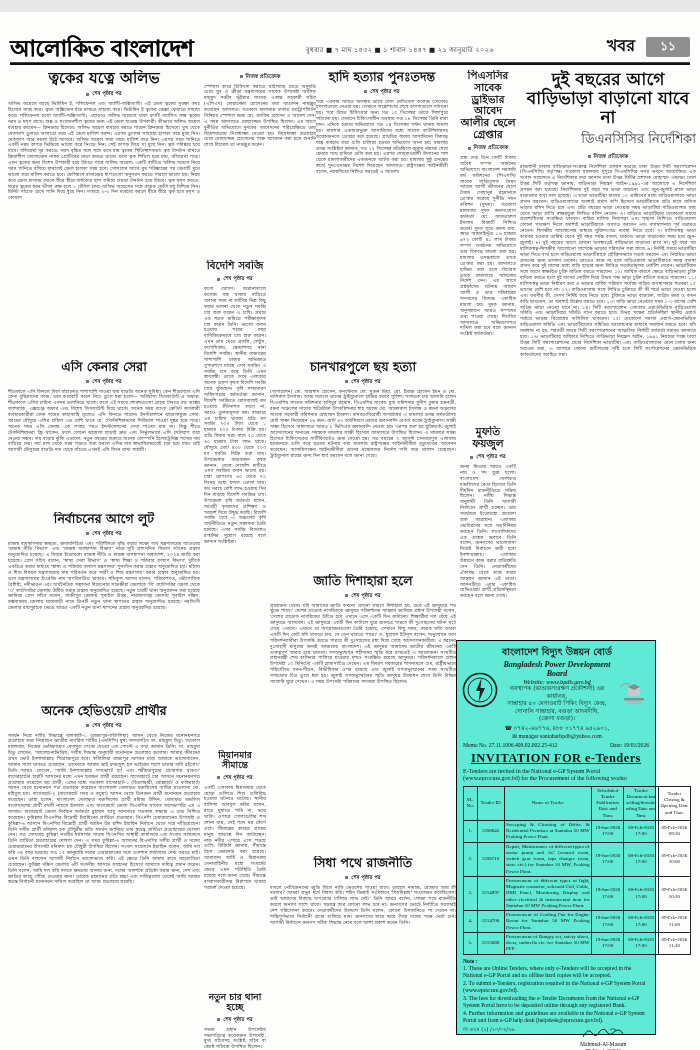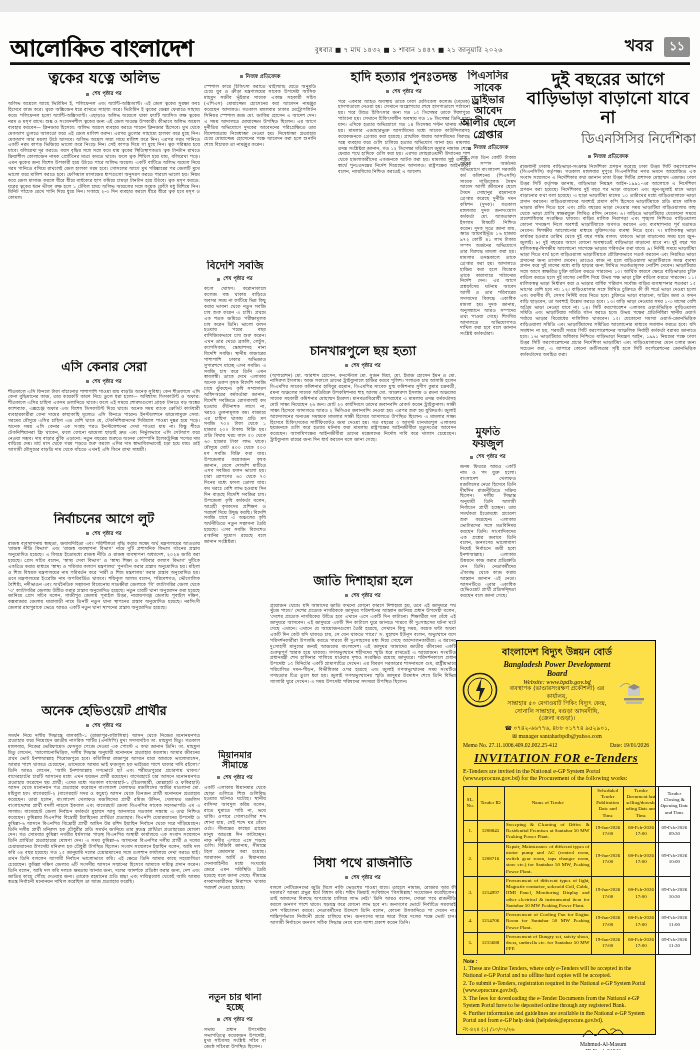--- a/index.html
+++ b/index.html
@@ -6,54 +6,54 @@
   .page{position:relative;width:700px;height:1050px;background:#fdfdfc;margin:12px auto;
         font-family:"DejaVu Sans","Liberation Sans",sans-serif;color:#151515;overflow:hidden;}
   
   .masthead{position:absolute;left:10px;top:8px;width:680px;height:40px;
             display:flex;align-items:flex-end;justify-content:space-between;}
   .logo{font-weight:bold;font-size:22px;letter-spacing:-0.5px;color:#0c0c0c;
         text-shadow:0.6px 0 #0c0c0c;line-height:1;}
   .dateline{font-size:6.5px;color:#222;letter-spacing:0.3px;padding-bottom:4px;}
   .section-wrap{display:flex;align-items:center;gap:11px;}
   .section-label{font-weight:bold;font-size:16px;color:#0c0c0c;}
-  .pagenum{width:26px;height:20px;background:#8f8f8f;color:#fff;font-weight:bold;
+  .pagenum{width:44px;height:20px;background:#8f8f8f;color:#fff;font-weight:bold;
            font-size:12px;display:flex;align-items:center;justify-content:center;border-radius:2px;}
   .rule{position:absolute;left:10px;top:50px;width:680px;height:0;
         border-top:1px solid #444;border-bottom:2px solid #111;}
   
   .block{position:absolute;display:flex;flex-direction:column;overflow:hidden;}
   .hl{margin:0 0 1px 0;font-weight:bold;text-align:center;line-height:1.12;color:#0d0d0d;}
   .hl-xl{font-size:17px;}
   .hl-lg{font-size:15px;}
   .hl-md{font-size:12.5px;}
   .hl-sm{font-size:10.5px;}
   .hl-xs{font-size:9px;}
   .subhead{font-size:13px;color:#3a3a3a;text-align:right;margin:1px 0 0 0;font-weight:normal;}
   .byline{display:flex;align-items:center;justify-content:center;gap:3px;
           font-size:5.2px;font-weight:bold;color:#222;margin:2.5px 0 3px 0;}
   .bullet{width:3px;height:3px;background:#777;display:inline-block;}
   .body{flex:1;overflow:hidden;font-size:4.6px;line-height:1.28;text-align:justify;
         color:#1b1b1b;letter-spacing:0.1px;}
   
   .ad{position:absolute;left:456px;top:628px;width:200px;height:395px;
-      border:1.6px solid #0a0a0a;box-sizing:border-box;background:#fde047;
+      border:1.6px solid #0a0a0a;box-sizing:border-box;background:#5eead4;
       font-family:"Liberation Serif","DejaVu Serif",serif;display:flex;flex-direction:column;}
   .ad-head{display:flex;align-items:center;padding:4px 5px 1px 5px;gap:3px;}
   .ad-logo{flex:0 0 36px;}
   .ad-center{flex:1;text-align:center;}
   .ad-bn-name{font-size:9.5px;font-weight:bold;font-family:"DejaVu Sans",sans-serif;}
   .ad-en-name{font-size:8px;font-weight:bold;font-style:italic;}
   .ad-web{font-size:6.3px;font-style:italic;}
   .ad-addr{font-size:5.8px;font-family:"DejaVu Sans",sans-serif;line-height:1.3;}
   .ad-contact{font-size:5.8px;}
   .ad-stamp{flex:0 0 34px;display:flex;flex-direction:column;align-items:center;color:#6d6d6d;}
   .memo-row{display:flex;justify-content:space-between;font-size:5.6px;padding:2px 6px 0 6px;}
   .ad-title{text-align:center;font-size:12.5px;font-weight:bold;text-decoration:underline;
-            letter-spacing:0.4px;margin:3px 0 2px 0;font-style:italic;}
+            letter-spacing:0.4px;margin:3px 0 2px 0;}
   .ad-intro{font-size:6px;padding:0 6px;line-height:1.25;}
   table.tender{border-collapse:collapse;margin:3px 6px 2px 6px;width:228px;table-layout:fixed;}
   table.tender th,table.tender td{border:0.8px solid #222;font-size:5px;line-height:1.25;
             padding:1px 1.5px;text-align:center;vertical-align:middle;font-weight:normal;word-wrap:break-word;}
   table.tender td.name-col{text-align:justify;}
   .col-sl{width:13px;}.col-id{width:26px;}.col-name{width:84px;}
   .col-d1{width:31px;}.col-d2{width:33px;}.col-d3{width:31px;}
   .ad-notes{font-size:5.7px;padding:1px 6px 0 6px;line-height:1.3;}
   .ad-notes .note-item{display:block;}
   .ad-sig-row{display:flex;justify-content:space-between;align-items:flex-start;padding:2px 8px 0 6px;}
@@ -140,30 +140,30 @@
 
   <section class="block" style="left:204px;top:980px;width:62px;height:62px">
     <h2 class="hl hl-xs">নতুন চার থানা হচ্ছে</h2>
     <div class="byline">
         <span class="bullet"></span>
         <span>শেষ পৃষ্ঠার পর</span>
       </div>
     <div class="body">সভায় প্রধান উপদেষ্টার সভাপতিত্বে কয়েকজন উপদেষ্টা, মুখ্য সচিবসহ সংশ্লিষ্ট সচিব বা জ্যেষ্ঠ সচিবরা উপস্থিত ছিলেন।</div>
   </section>
 
-  <section class="block" style="left:338px;top:58px;width:132px;height:274px">
+  <section class="block" style="left:316px;top:58px;width:132px;height:274px">
     <h2 class="hl hl-md">হাদি হত্যার পুনঃতদন্ত</h2>
     <div class="byline">
         <span class="bullet"></span>
         <span>শেষ পৃষ্ঠার পর</span>
       </div>
     <div class="body">পরে একবার আহত অবস্থায় তাকে ঢাকা মেডিকেল কলেজ (ঢামেক) হাসপাতালে নেওয়া হয়। সেখানে অস্ত্রোপচার শেষে হাসপাতালে পাঠানো হয়। পরে উন্নত চিকিৎসার জন্য গত ১৫ ডিসেম্বর তাকে সিঙ্গাপুরে পাঠানো হয়। সেখানে চিকিৎসাধীন অবস্থায় গত ১৮ ডিসেম্বর তিনি মারা যান। এদিকে হত্যার অভিযোগে গত ১৪ ডিসেম্বর পল্টন থানায় মামলা হয়। মামলার এজাহারভুক্ত আসামিদের মধ্যে সাবেক কাউন্সিলরসহ কয়েকজনকে গ্রেপ্তার করা হয়েছে। প্রাথমিক ধারায় আসামিদের বিরুদ্ধে অস্ত্র ব্যবহার করে গুলি চালিয়ে হত্যার অভিযোগ আনা হয়। মামলার তদন্ত সংশ্লিষ্টরা জানান, গত ১২ ডিসেম্বর মতিঝিলে জুমার নামাজ শেষে ফেরার পথে হাদিকে গুলি করা হয়। এরপর সোহরাওয়ার্দী উদ্যানের পাশ থেকে হামলাকারীদের একজনকে আটক করা হয়। মামলার সুষ্ঠু তদন্তের স্বার্থে পুনঃতদন্তের নির্দেশ দিয়েছেন আদালত। রাষ্ট্রপক্ষের আইনজীবী বলেন, ন্যায়বিচার নিশ্চিত করতেই এ আদেশ।</div>
   </section>
 
-  <section class="block" style="left:270px;top:332px;width:186px;height:224px">
+  <section class="block" style="left:270px;top:348px;width:186px;height:224px">
     <h2 class="hl hl-md">চানখারপুলে ছয় হত্যা</h2>
     <div class="byline">
         <span class="bullet"></span>
         <span>শেষ পৃষ্ঠার পর</span>
       </div>
     <div class="body">(অপারেশন) মো. আরশাদ হোসেন, কনস্টেবল মো. সুজন মিয়া, মো. ইমাজ হোসেন ইমন ও মো. নাসিরুল ইসলাম। আজ সকালে তাদের ট্রাইব্যুনালে হাজির করবে পুলিশ। পলাতক চার আসামি হলেন ডিএমপির সাবেক কমিশনার হাবিবুর রহমান, ডিএমপির সাবেক যুগ্ম কমিশনার সুদীপ কুমার চক্রবর্তী, রমনা অঞ্চলের সাবেক অতিরিক্ত উপকমিশনার শাহ আলম মো. আক্তারুল ইসলাম ও রমনা অঞ্চলের সাবেক সহকারী কমিশনার মোহাম্মদ ইমরুল। মানবতাবিরোধী অপরাধের এ মামলায় তদন্ত কর্মকর্তাসহ মোট সাক্ষ্য নিয়েছেন ২৬ জন। মোট ২৩ কার্যদিবসে তাদের জবানবন্দি রেকর্ড করেন ট্রাইব্যুনাল। সাক্ষী সাক্ষ্য হিসেবে আদালতে আরও ২ ভিডিওর জবানবন্দি নেওয়া হয়। এরপর শুরু হয় যুক্তিতর্ক। জুলাই আন্দোলনের অন্যতম সমন্বয়ক মামলার সাক্ষী হিসেবে আদালতে উপস্থিত ছিলেন। এ মামলার সাক্ষ্য হিসেবে চিকিৎসকের সার্টিফিকেটও জমা দেওয়া হয়। গত বছরের ৫ আগস্ট চানখারপুল এলাকায় ছয়জনকে গুলি করে হত্যার ঘটনায় করা মামলায় রাষ্ট্রপক্ষের আইনজীবীরা মৃত্যুদণ্ডের আবেদন করেছেন। আসামিপক্ষের আইনজীবীরা তাদের মক্কেলদের নির্দোষ দাবি করে খালাস চেয়েছেন। ট্রাইব্যুনাল রায়ের জন্য দিন ধার্য করবেন বলে জানা গেছে।</div>
   </section>
 
   <section class="block" style="left:270px;top:562px;width:186px;height:278px">
     <h2 class="hl hl-md">জাতি দিশাহারা হলে</h2>

